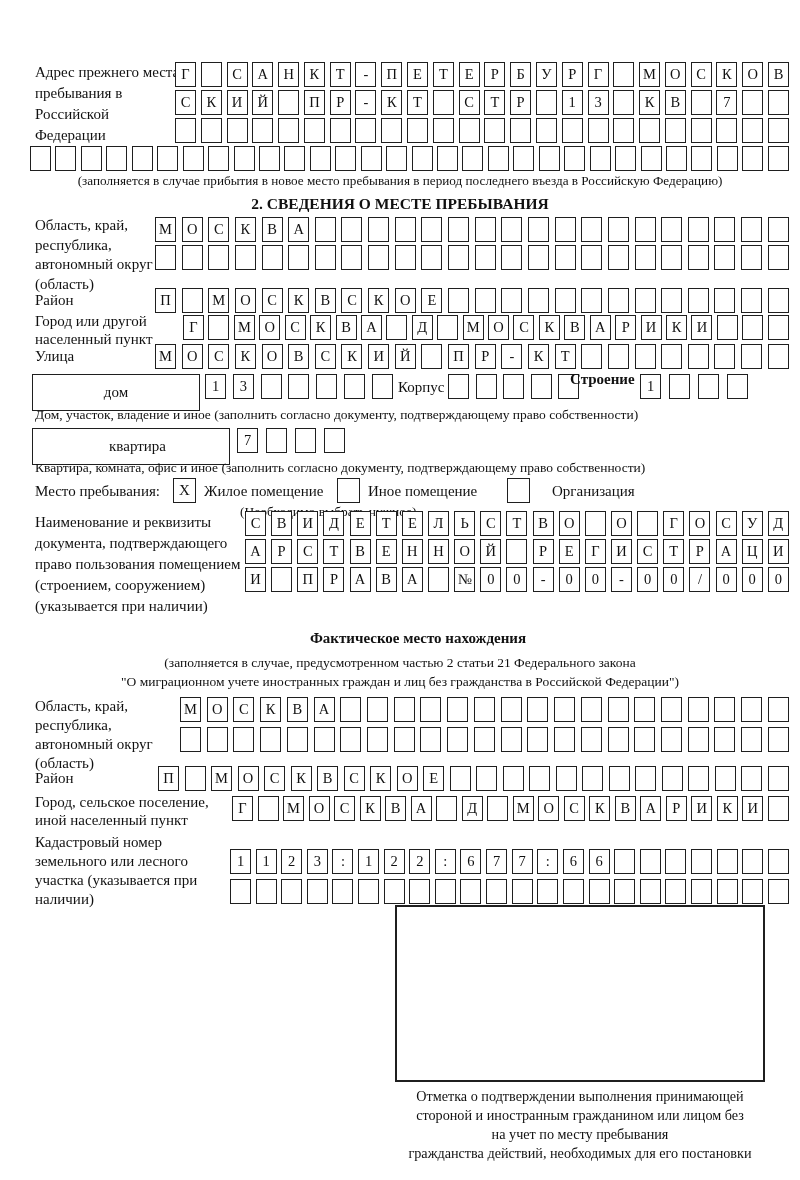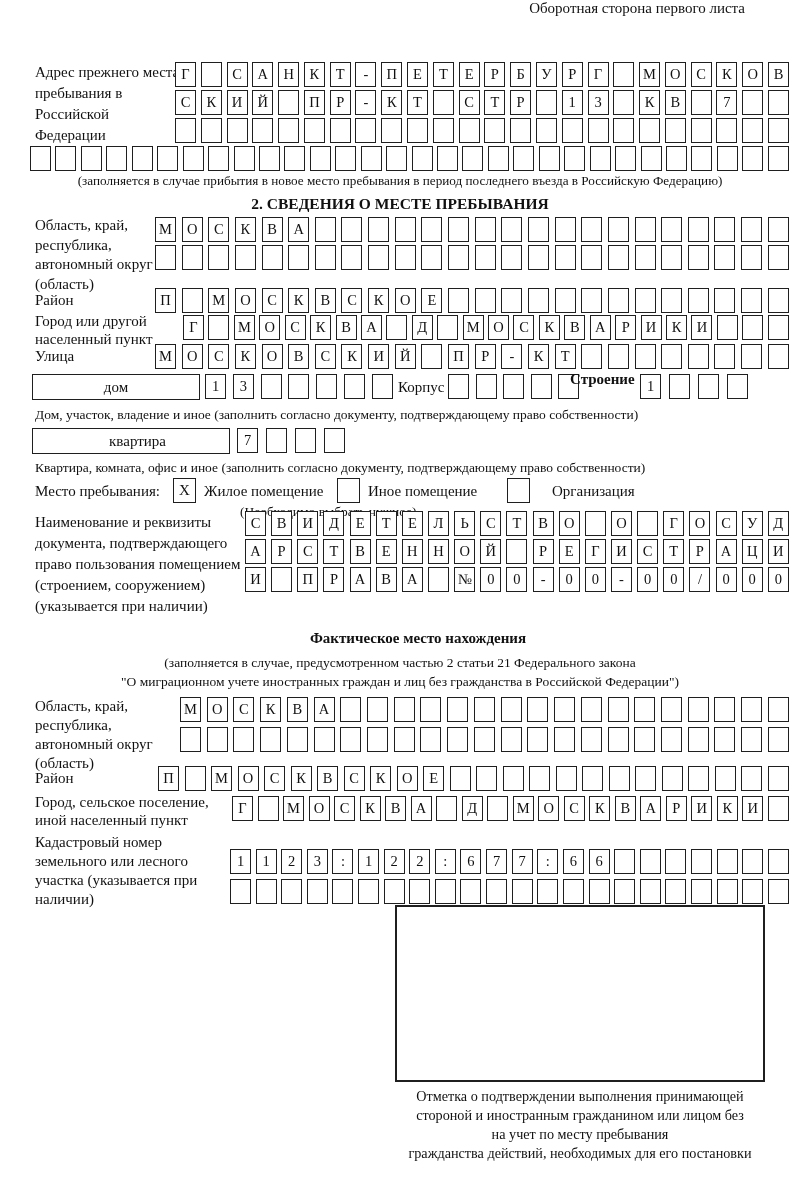--- a/index.html
+++ b/index.html
@@ -19,38 +19,37 @@
   .hdr { font-weight:bold; font-size:15.5px; text-align:center; width:100%; }
   .cellrow { display:flex; justify-content:space-between; }
   .cell {
     width:21px; height:25px;
     border:1.6px solid #1f1f1f;
     display:flex; align-items:center; justify-content:center;
     font-size:14.5px; font-family:"Liberation Serif","DejaVu Serif",serif;
     background:#fff; flex:0 0 21px;
   }
   .labelbox {
-    border:1.6px solid #1f1f1f; height:26px;
+    border:1.6px solid #1f1f1f; height:37px;
     display:flex; align-items:center; justify-content:center;
     font-size:15px; background:#fff;
   }
   .checkbox {
     width:23px; height:25px; border:1.6px solid #1f1f1f;
     display:flex; align-items:center; justify-content:center;
     font-size:15px; background:#fff;
   }
   .stampbox { border:2px solid #1f1f1f; background:#fff; }
   .center { text-align:center; }
 </style>
 </head>
 <body>
 
 <div class="page">
 
-  <div class="abs" style="left:0; top:17; width:745px; text-align:right; font-size:15px;">Оборотная сторона первого листа</div>
 
   <div class="abs lbl" style="left:35px; top:62px; width:145px;">Адрес прежнего места пребывания в Российской Федерации</div>
   <div class="abs cellrow" style="left:175px; top:62px;  width:614px;">
       <div class="cell">Г</div>
       <div class="cell"></div>
       <div class="cell">С</div>
       <div class="cell">А</div>
       <div class="cell">Н</div>
       <div class="cell">К</div>
       <div class="cell">Т</div>

